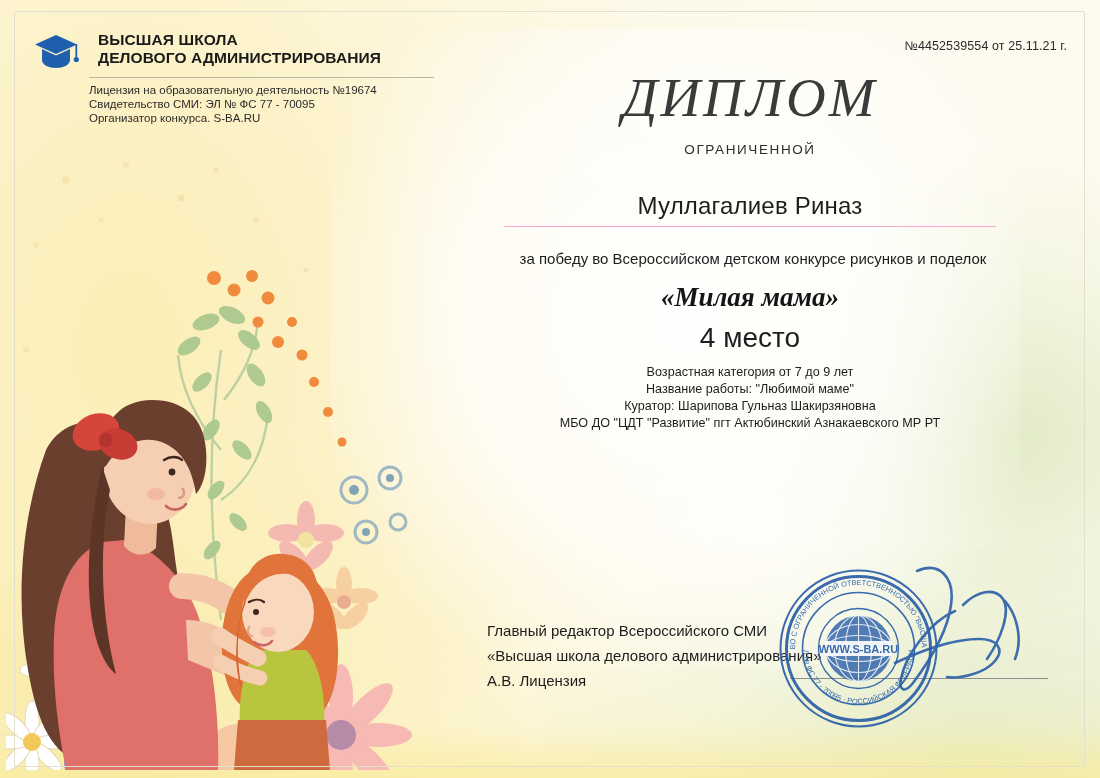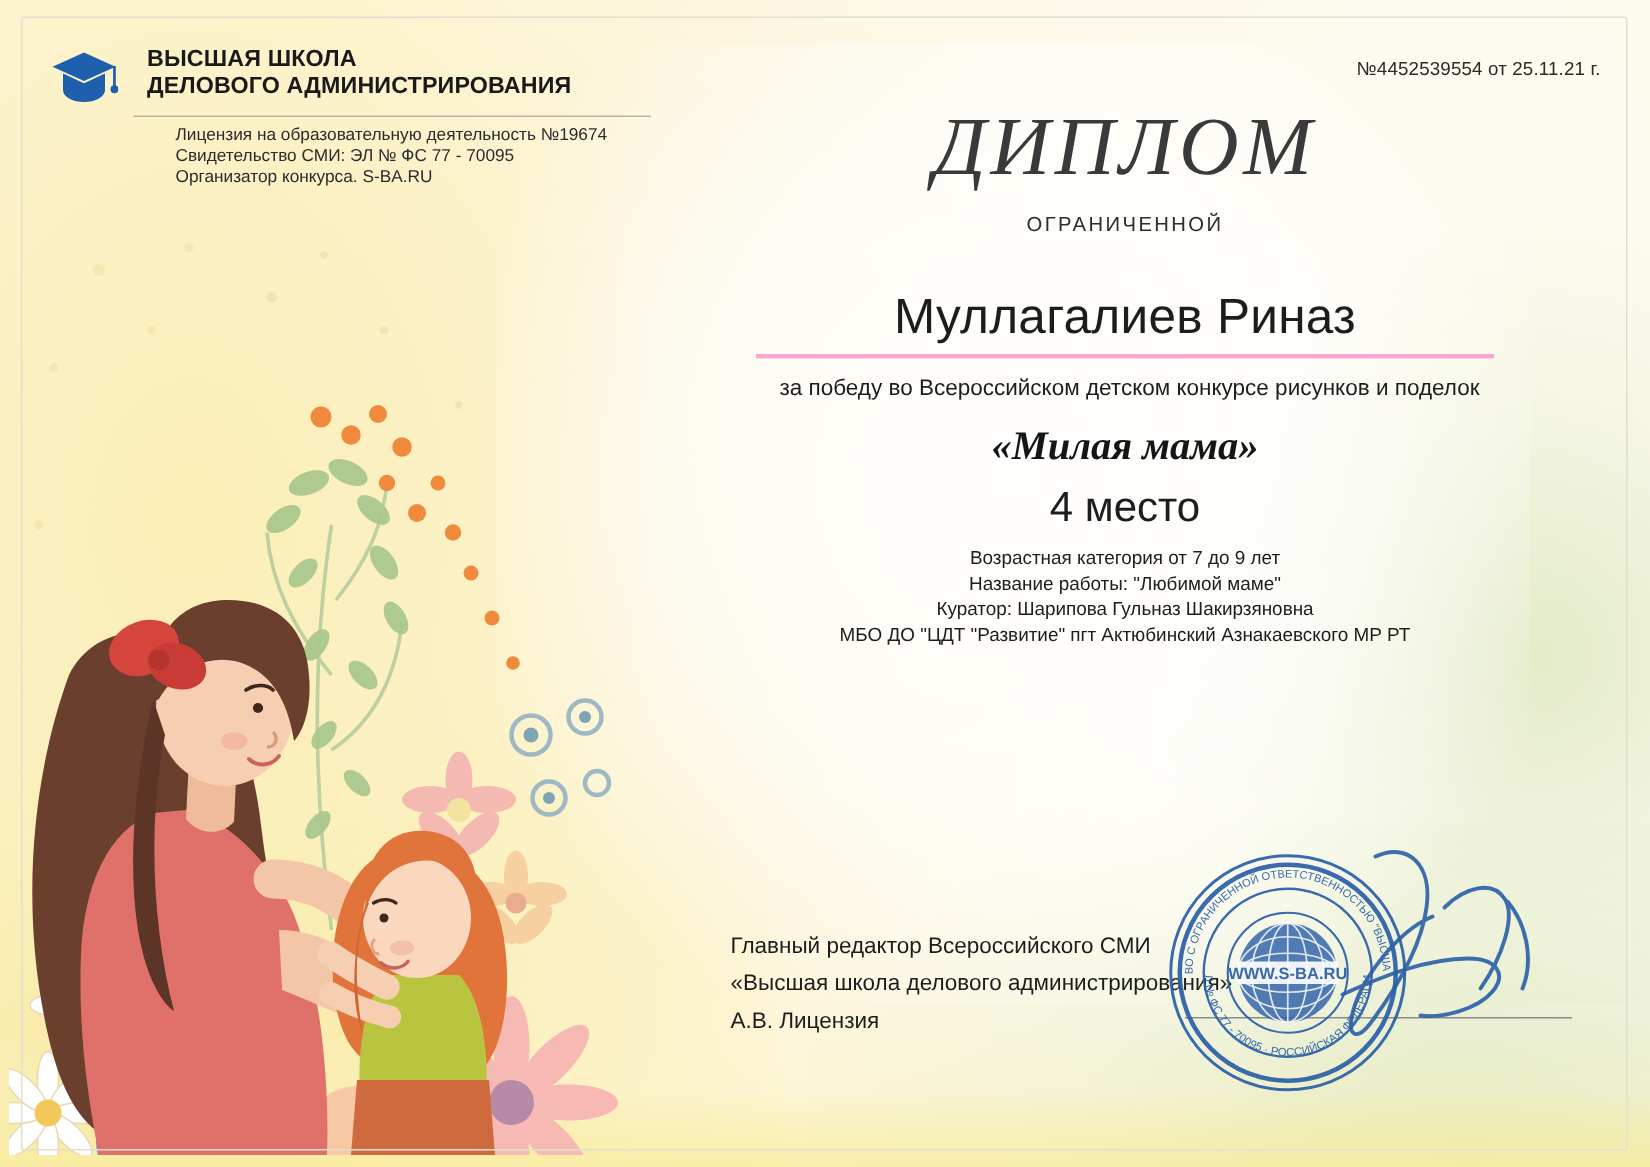--- a/index.html
+++ b/index.html
@@ -99,21 +99,21 @@
     letter-spacing: 0.1px;
     padding-top: 1px;
   }
   .logo-underline {
     width: 345px;
     height: 1px;
     background: #b9b6a7;
     margin: 5px 0 5px 56px;
   }
   .license {
-    margin-left: 84px;
+    margin-left: 56px;
     font-size: 11.5px;
     line-height: 14px;
     color: #2b2b2b;
   }
 
   
   .doc-number {
     position: absolute;
     right: 33px; top: 39px;
     font-size: 12.5px;
@@ -144,26 +144,26 @@
     letter-spacing: 1.6px;
   }
   .recipient-wrap {
     position: absolute;
     left: 440px; top: 192px;
     width: 620px;
     text-align: center;
   }
   .recipient {
     display: inline-block;
-    font-size: 33px;
+    font-size: 24px;
     color: #1d1d1d;
     letter-spacing: 0.2px;
     padding: 0 6px 6px 6px;
     min-width: 480px;
-    border-bottom: 3px solid #f9a8d4;
+    border-bottom: 1px solid #f9a8d4;
   }
   .reason {
     position: absolute;
     left: 423px; top: 250px;
     width: 660px;
     text-align: center;
     font-size: 15px;
     color: #1d1d1d;
   }
   .work-title {

